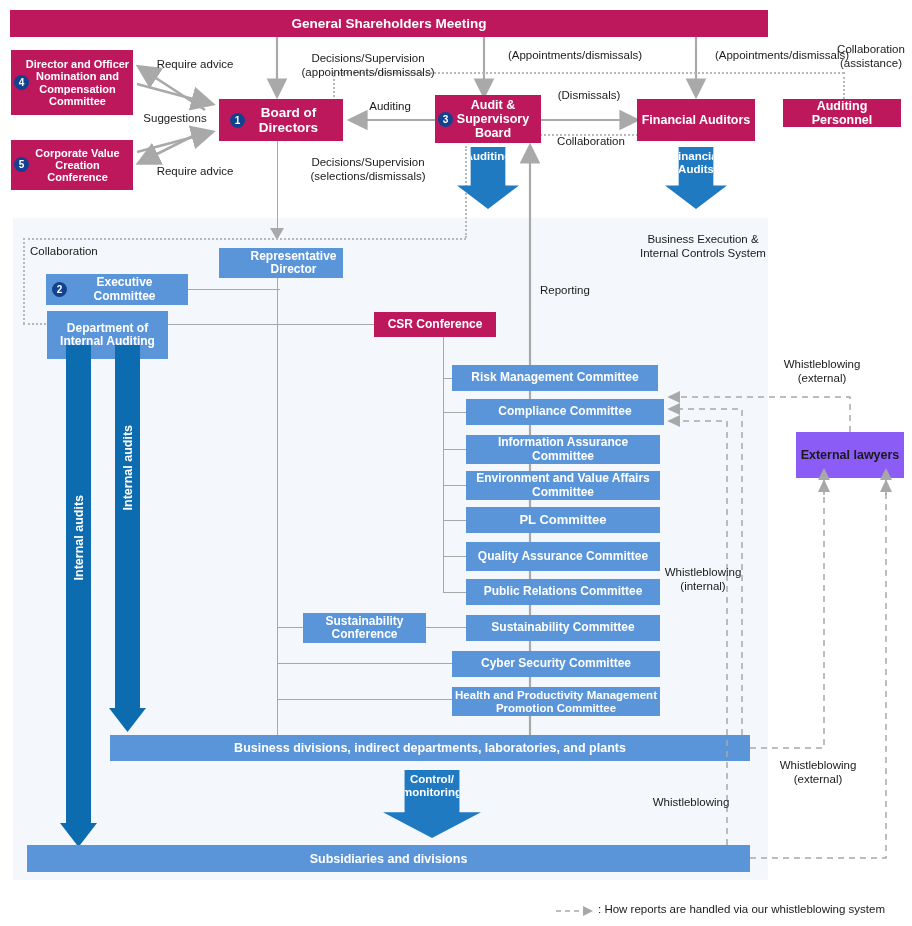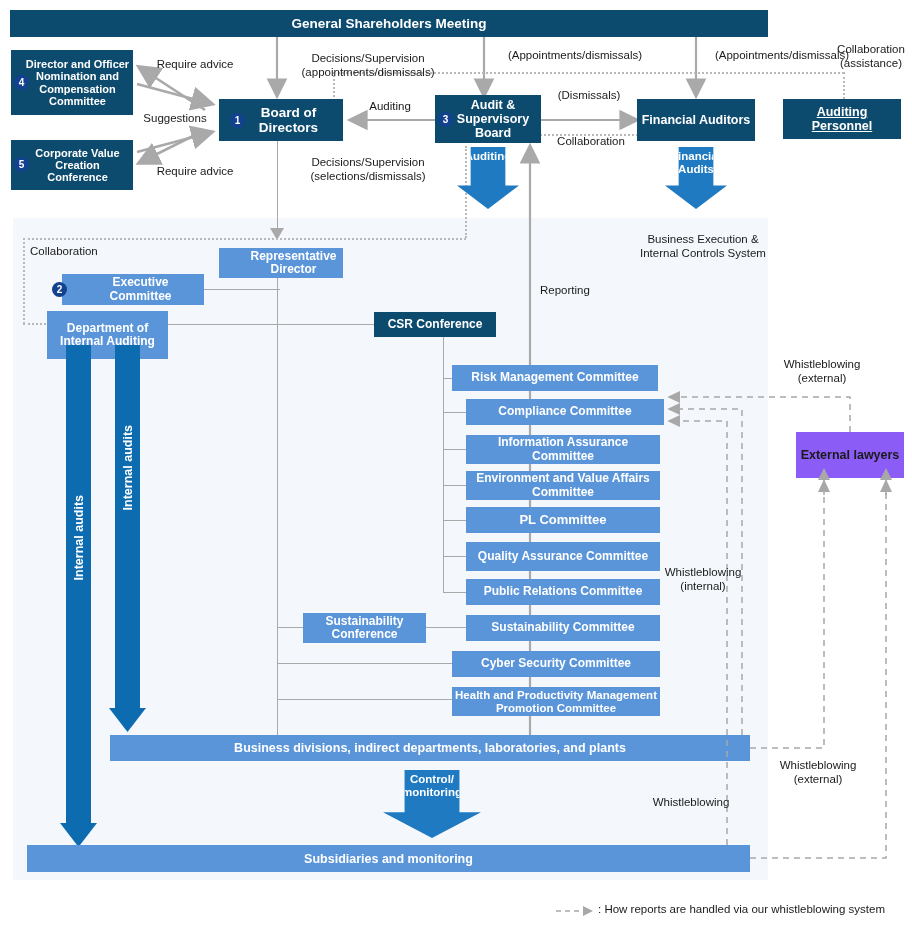--- a/index.html
+++ b/index.html
@@ -27,21 +27,21 @@
     position: absolute;
     display: flex;
     align-items: center;
     justify-content: center;
     text-align: center;
     color: #ffffff;
     font-weight: bold;
     line-height: 1.12;
     padding: 1px 3px;
   }
-  .box.dark   { background: #0c4a6e; }
+  .box.dark   { background: #be185d; }
   .box.mid    { background: #5a95da; }
   .box.grey   { background: #8b5cf6; color: #1a1a1a; }
 
   
   .badge {
     position: absolute;
     width: 15px; height: 15px;
     border-radius: 50%;
     background: #12418f;
     color: #ffffff;
@@ -218,21 +218,21 @@
 Directors</div>
   <div class="badge" style="left:230px; top:113px;">1</div>
 
   <div class="box dark" style="left:435px; top:95px; width:106px; height:48px; font-size:12.5px; padding-left:13px;">Audit &amp;
 Supervisory
 Board</div>
   <div class="badge" style="left:438px; top:112px;">3</div>
 
   <div class="box dark" style="left:637px; top:99px; width:118px; height:42px; font-size:12.5px;">Financial Auditors</div>
 
-  <div class="box dark" style="left:783px; top:99px; width:118px; height:40px; font-size:12.5px;text-decoration:underline;">Auditing Personnel</div>
+  <div class="box dark" style="left:783px; top:99px; width:118px; height:28px; font-size:12.5px;">Auditing Personnel</div>
 
   <div class="lbl" style="left:288px; top:51px; width:160px;">Decisions/Supervision
 (appointments/dismissals)</div>
   <div class="lbl" style="left:288px; top:155px; width:160px;">Decisions/Supervision
 (selections/dismissals)</div>
   <div class="lbl" style="left:490px; top:48px; width:170px;">(Appointments/dismissals)</div>
   <div class="lbl" style="left:697px; top:48px; width:170px;">(Appointments/dismissals)</div>
   <div class="lbl" style="left:830px; top:42px; width:82px;">Collaboration
 (assistance)</div>
   <div class="lbl" style="left:345px; top:99px; width:90px;">Auditing</div>
@@ -247,21 +247,21 @@
 Audits</div>
 
   <div class="lbl" style="left:620px; top:232px; width:166px;">Business Execution &amp;
 Internal Controls System</div>
   <div class="lbl left" style="left:30px; top:244px; width:120px;">Collaboration</div>
   <div class="lbl left" style="left:540px; top:283px; width:90px;">Reporting</div>
 
   <div class="box mid" style="left:219px; top:248px; width:124px; height:30px; font-size:12px;padding-left:28px;">Representative
 Director</div>
 
-  <div class="box mid" style="left:62px; top:274px; width:142px; height:31px; font-size:12px; padding-left:18px;">Executive
+  <div class="box mid" style="left:46px; top:274px; width:142px; height:31px; font-size:12px; padding-left:18px;">Executive
 Committee</div>
   <div class="badge" style="left:52px; top:282px;">2</div>
 
   <div class="box mid" style="left:47px; top:311px; width:121px; height:48px; font-size:12px;">Department of
 Internal Auditing</div>
 
   <div class="box dark" style="left:374px; top:312px; width:122px; height:25px; font-size:12px;">CSR Conference</div>
 
   <div class="box mid" style="left:303px; top:613px; width:123px; height:30px; font-size:12px;">Sustainability
 Conference</div>
@@ -293,21 +293,21 @@
   </svg>
   <div class="vstripe" style="left:115px; top:345px; width:25px; height:364px;">
     <span class="vtext" style="top:80px;">Internal audits</span>
   </div>
 
   <div class="box mid" style="left:110px; top:735px; width:640px; height:26px; font-size:12.5px;">Business divisions, indirect departments, laboratories, and plants</div>
 
   <div class="blockarrow down" style="left:383px; top:770px; width:98px; height:68px;">Control/
 monitoring</div>
 
-  <div class="box mid" style="left:27px; top:845px; width:723px; height:27px; font-size:12.5px;">Subsidiaries and monitoring</div>
+  <div class="box mid" style="left:27px; top:845px; width:723px; height:27px; font-size:12.5px;">Subsidiaries and divisions</div>
 
   <svg class="overlay" viewBox="0 0 912 926">
     <defs>
       <marker id="wleft" markerWidth="10" markerHeight="10" refX="8" refY="5" orient="auto">
         <path d="M0,1 L8.5,5 L0,9 z" fill="#a8a8a8"></path>
       </marker>
       <marker id="wup" markerWidth="10" markerHeight="10" refX="8" refY="5" orient="auto">
         <path d="M0,1 L8.5,5 L0,9 z" fill="#a8a8a8"></path>
       </marker>
     </defs>

